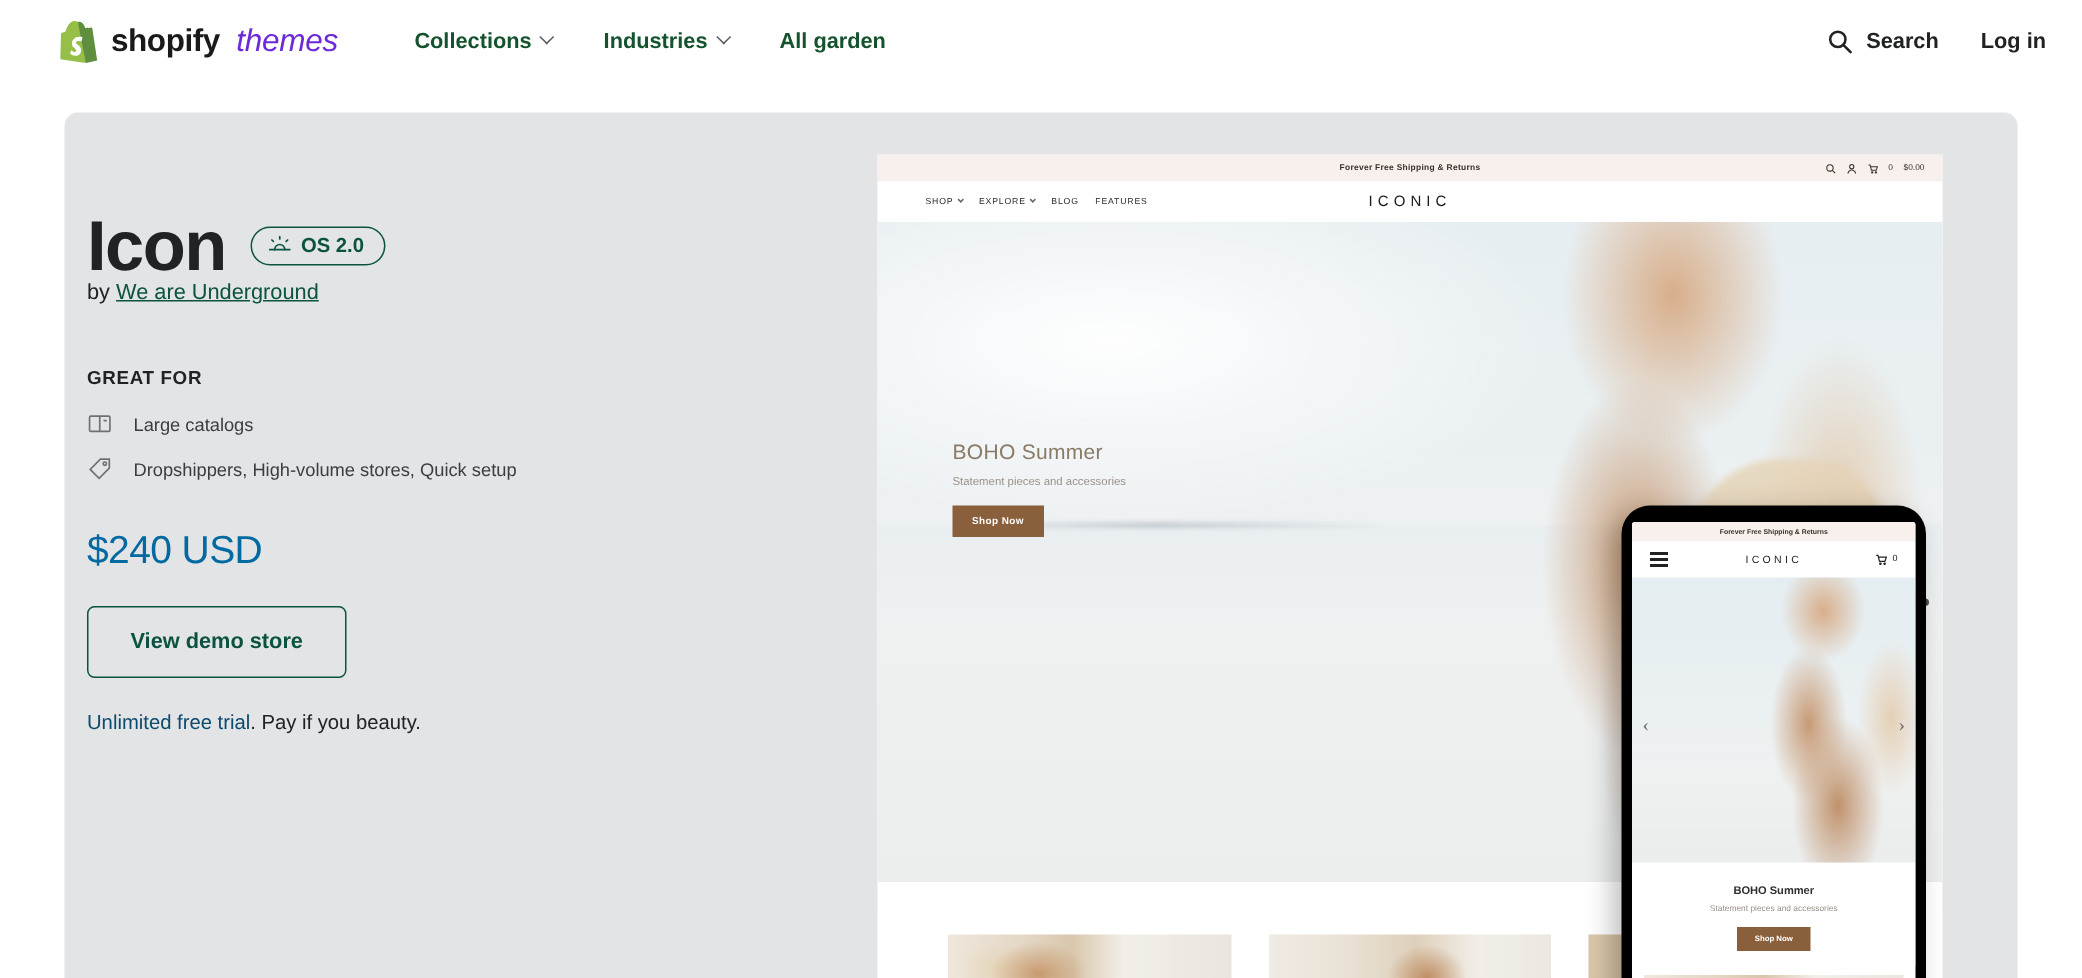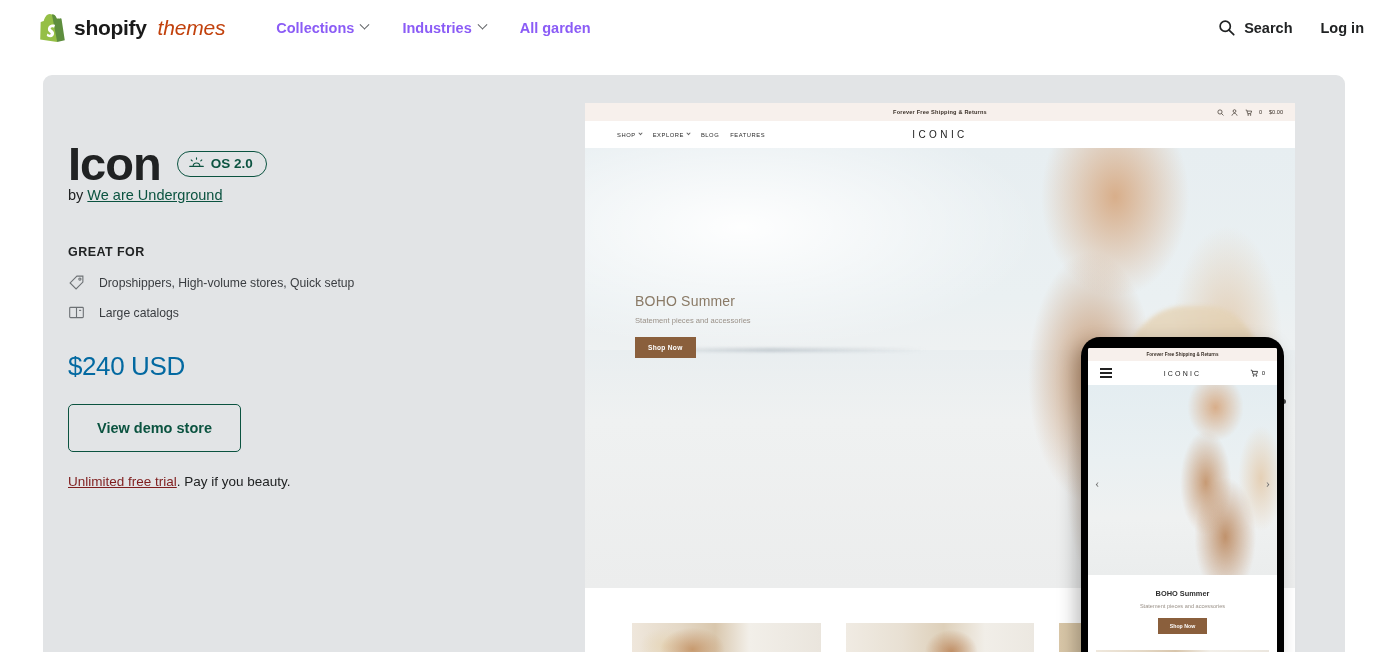--- a/index.html
+++ b/index.html
@@ -20,29 +20,29 @@
   .brand {
     display: flex; align-items: center; gap: 9px;
     margin-left: 40px;
   }
   .shopify-bag { width: 25px; height: 28px; display: block; }
   .brand-word {
     font-size: 21px; font-weight: bold; color: #1a1a1a;
     letter-spacing: -0.3px;
   }
   .brand-sub {
-    font-size: 21px; font-style: italic; color: #c2410c;
+    font-size: 21px; font-style: italic; color: #6d28d9;
     letter-spacing: -0.2px; margin-left: 2px;
   }
   .main-nav {
     display: flex; align-items: center; gap: 34px;
     margin-left: 51px;
   }
   .nav-item {
-    font-size: 14.5px; font-weight: bold; color: #8b5cf6;
+    font-size: 14.5px; font-weight: bold; color: #14532d;
     display: flex; align-items: center; gap: 7px;
     cursor: pointer; white-space: nowrap; justify-content: space-between;
   }
   .caret {
     display: inline-block; width: 7px; height: 7px;
     border-right: 1.4px solid #5c5f62; border-bottom: 1.4px solid #5c5f62;
     transform: rotate(45deg) translate(-2px,-2px);
   }
   .header-right {
     margin-left: auto; margin-right: 24px;
@@ -66,21 +66,21 @@
   .content-card {
     position: absolute; left: 43px; top: 75px;
     width: 1302px; height: 600px;
     background: #e2e4e6;
     border-radius: 9px;
     overflow: hidden;
   }
 
   
   .detail-col {
-    position: absolute; left: 25px; top: 65px; width: 490px;
+    position: absolute; left: 15px; top: 65px; width: 490px;
   }
   .title-row { display: flex; align-items: center; gap: 16px; }
   .theme-title {
     font-size: 47px; font-weight: bold; color: #202223;
     letter-spacing: -1px; line-height: 1;
   }
   .os-badge {
     display: inline-flex; align-items: center; gap: 7px;
     border: 1.6px solid #0b5340; border-radius: 40px;
     padding: 4px 13px 5px 11px;
@@ -112,21 +112,21 @@
     font-size: 14.5px; font-weight: bold;
     padding: 15px 30px; border-radius: 5px; cursor: pointer;
   }
   .btn-demo {
     background: transparent; color: #0b5340;
     border: 1.6px solid #0b5340;
     font-size: 14.5px; font-weight: bold;
     padding: 15px 28px; border-radius: 5px; cursor: pointer;
   }
   .trial-note { margin-top: 22px; font-size: 13.5px; color: #202223; }
-  .trial-note a { color: #7f1d1d; text-decoration: underline; cursor: pointer; }
+  .trial-note a { color: #0c4a6e; cursor: pointer; }
 
   
   .preview-wrap {
     position: absolute; left: 542px; top: 28px;
     width: 710px; height: 575px;
     background: #ffffff;
     overflow: hidden;
   }
   .ann-bar {
     height: 18px; background: #f7f0ec;
@@ -351,32 +351,32 @@
     <div class="byline">
       <span>by </span><a>We are Underground</a>
     </div>
 
 
     <div class="great-for-head">GREAT FOR</div>
 
     <div class="feature-list">
       <div class="feature-row">
         <svg class="feature-icon" viewBox="0 0 20 20" fill="none" stroke="#6d7175" stroke-width="1.3">
-          <path d="M10.5 2.5H17.5V9.5L9.5 17.5 2.5 10.5l8-8z"></path>
-            <circle cx="14" cy="6" r="1.3"></circle>
-        </svg>
-        <span class="feature-text">Dropshippers, High-volume stores, Quick setup</span>
-      </div>
-      <div class="feature-row">
-        <svg class="feature-icon" viewBox="0 0 20 20" fill="none" stroke="#6d7175" stroke-width="1.3">
           <rect x="2" y="4" width="16" height="12" rx="1"></rect>
             <line x1="10" y1="4" x2="10" y2="16"></line>
             <path d="M13 7.5h2.5"></path>
         </svg>
         <span class="feature-text">Large catalogs</span>
+      </div>
+      <div class="feature-row">
+        <svg class="feature-icon" viewBox="0 0 20 20" fill="none" stroke="#6d7175" stroke-width="1.3">
+          <path d="M10.5 2.5H17.5V9.5L9.5 17.5 2.5 10.5l8-8z"></path>
+            <circle cx="14" cy="6" r="1.3"></circle>
+        </svg>
+        <span class="feature-text">Dropshippers, High-volume stores, Quick setup</span>
       </div>
     </div>
 
     <div class="price">$240 USD</div>
 
     <div class="cta-row">
       <button class="btn-demo">View demo store</button>
     </div>
 
     <div class="trial-note">

